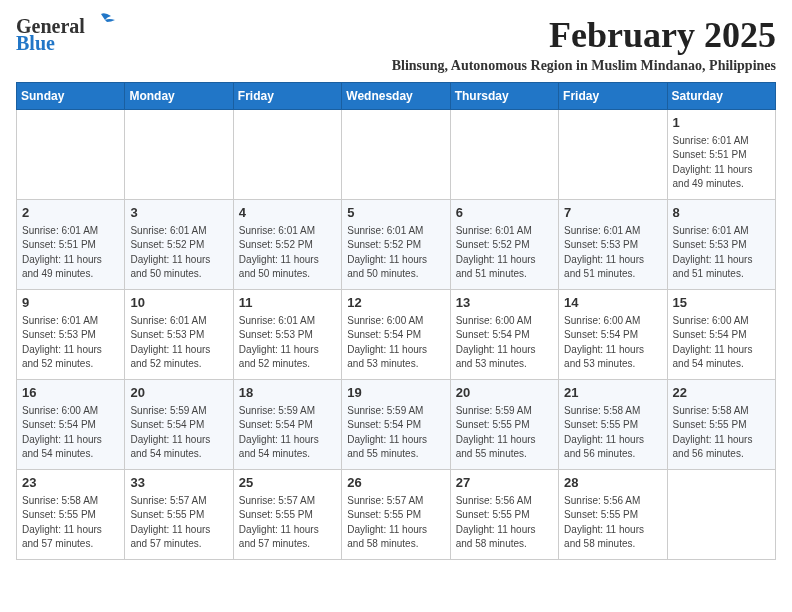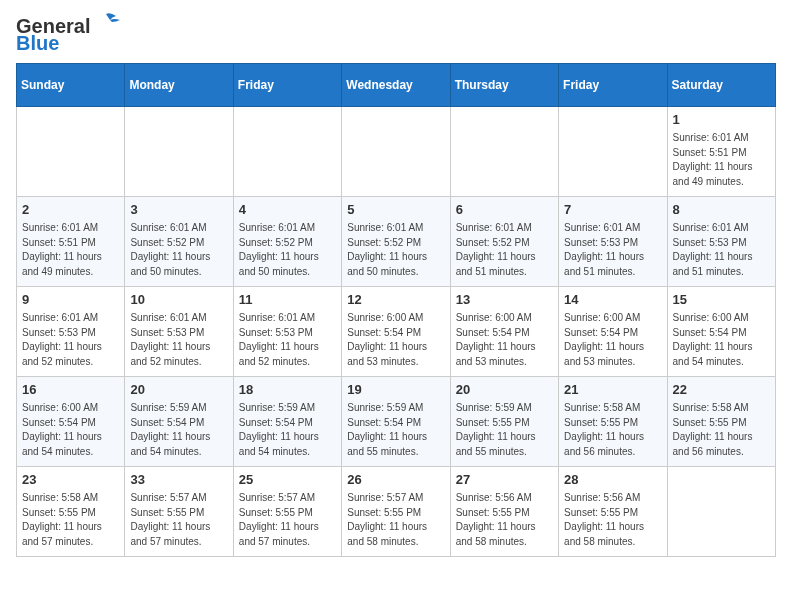--- a/index.html
+++ b/index.html
@@ -8,20 +8,21 @@
       background: #fff;
       width: 792px;
       min-height: 612px;
       padding: 16px;
     }
     .header {
       display: flex;
       align-items: flex-start;
       justify-content: space-between;
       margin-bottom: 4px;
+      font-family: Liberation Serif, serif;
     }
     .logo {
       display: flex;
       flex-direction: column;
       align-items: flex-start;
     }
     .title-block {
       text-align: right;
       flex: 1;
     }
@@ -39,21 +40,21 @@
     }
     .calendar {
       width: 100%;
       border-collapse: collapse;
       margin-top: 8px;
       font-size: 11px;
     }
     .calendar th {
       background-color: #2176c7;
       color: #fff;
-      padding: 14px 4px;
+      padding: 6px 4px;
       text-align: left;
       font-size: 12px;
       font-weight: bold;
       border: 1px solid #1a5fa0;
     }
     .calendar td {
       border: 1px solid #ccc;
       vertical-align: top;
       padding: 4px 5px;
       width: 108px;
@@ -88,20 +89,24 @@
       <div style="font-size:20px;font-weight:bold;color:#333;line-height:1;">
         <span style="color:#333;">General</span>
       </div>
       <svg width="28" height="20" viewBox="0 0 28 20" style="margin-left:2px;margin-top:-8px;">
         <path d="M14 2 Q18 0 24 4 Q20 5 18 8 Q16 5 14 2Z" fill="#2176c7"></path>
         <path d="M18 8 Q22 6 28 8 Q24 10 20 10Z" fill="#2176c7"></path>
       </svg>
     </div>
     <div style="font-size:20px;font-weight:bold;color:#2176c7;margin-top:-4px;text-align:right;">Blue</div>
   </div>
+  <div class="title-block">
+    <div class="month-title">February 2025</div>
+    <div class="subtitle">Blinsung, Autonomous Region in Muslim Mindanao, Philippines</div>
+  </div>
 </div>
 
 <table class="calendar">
   <thead>
     <tr>
     <th>Sunday</th>
         <th>Monday</th>
         <th>Friday</th>
         <th>Wednesday</th>
         <th>Thursday</th>

